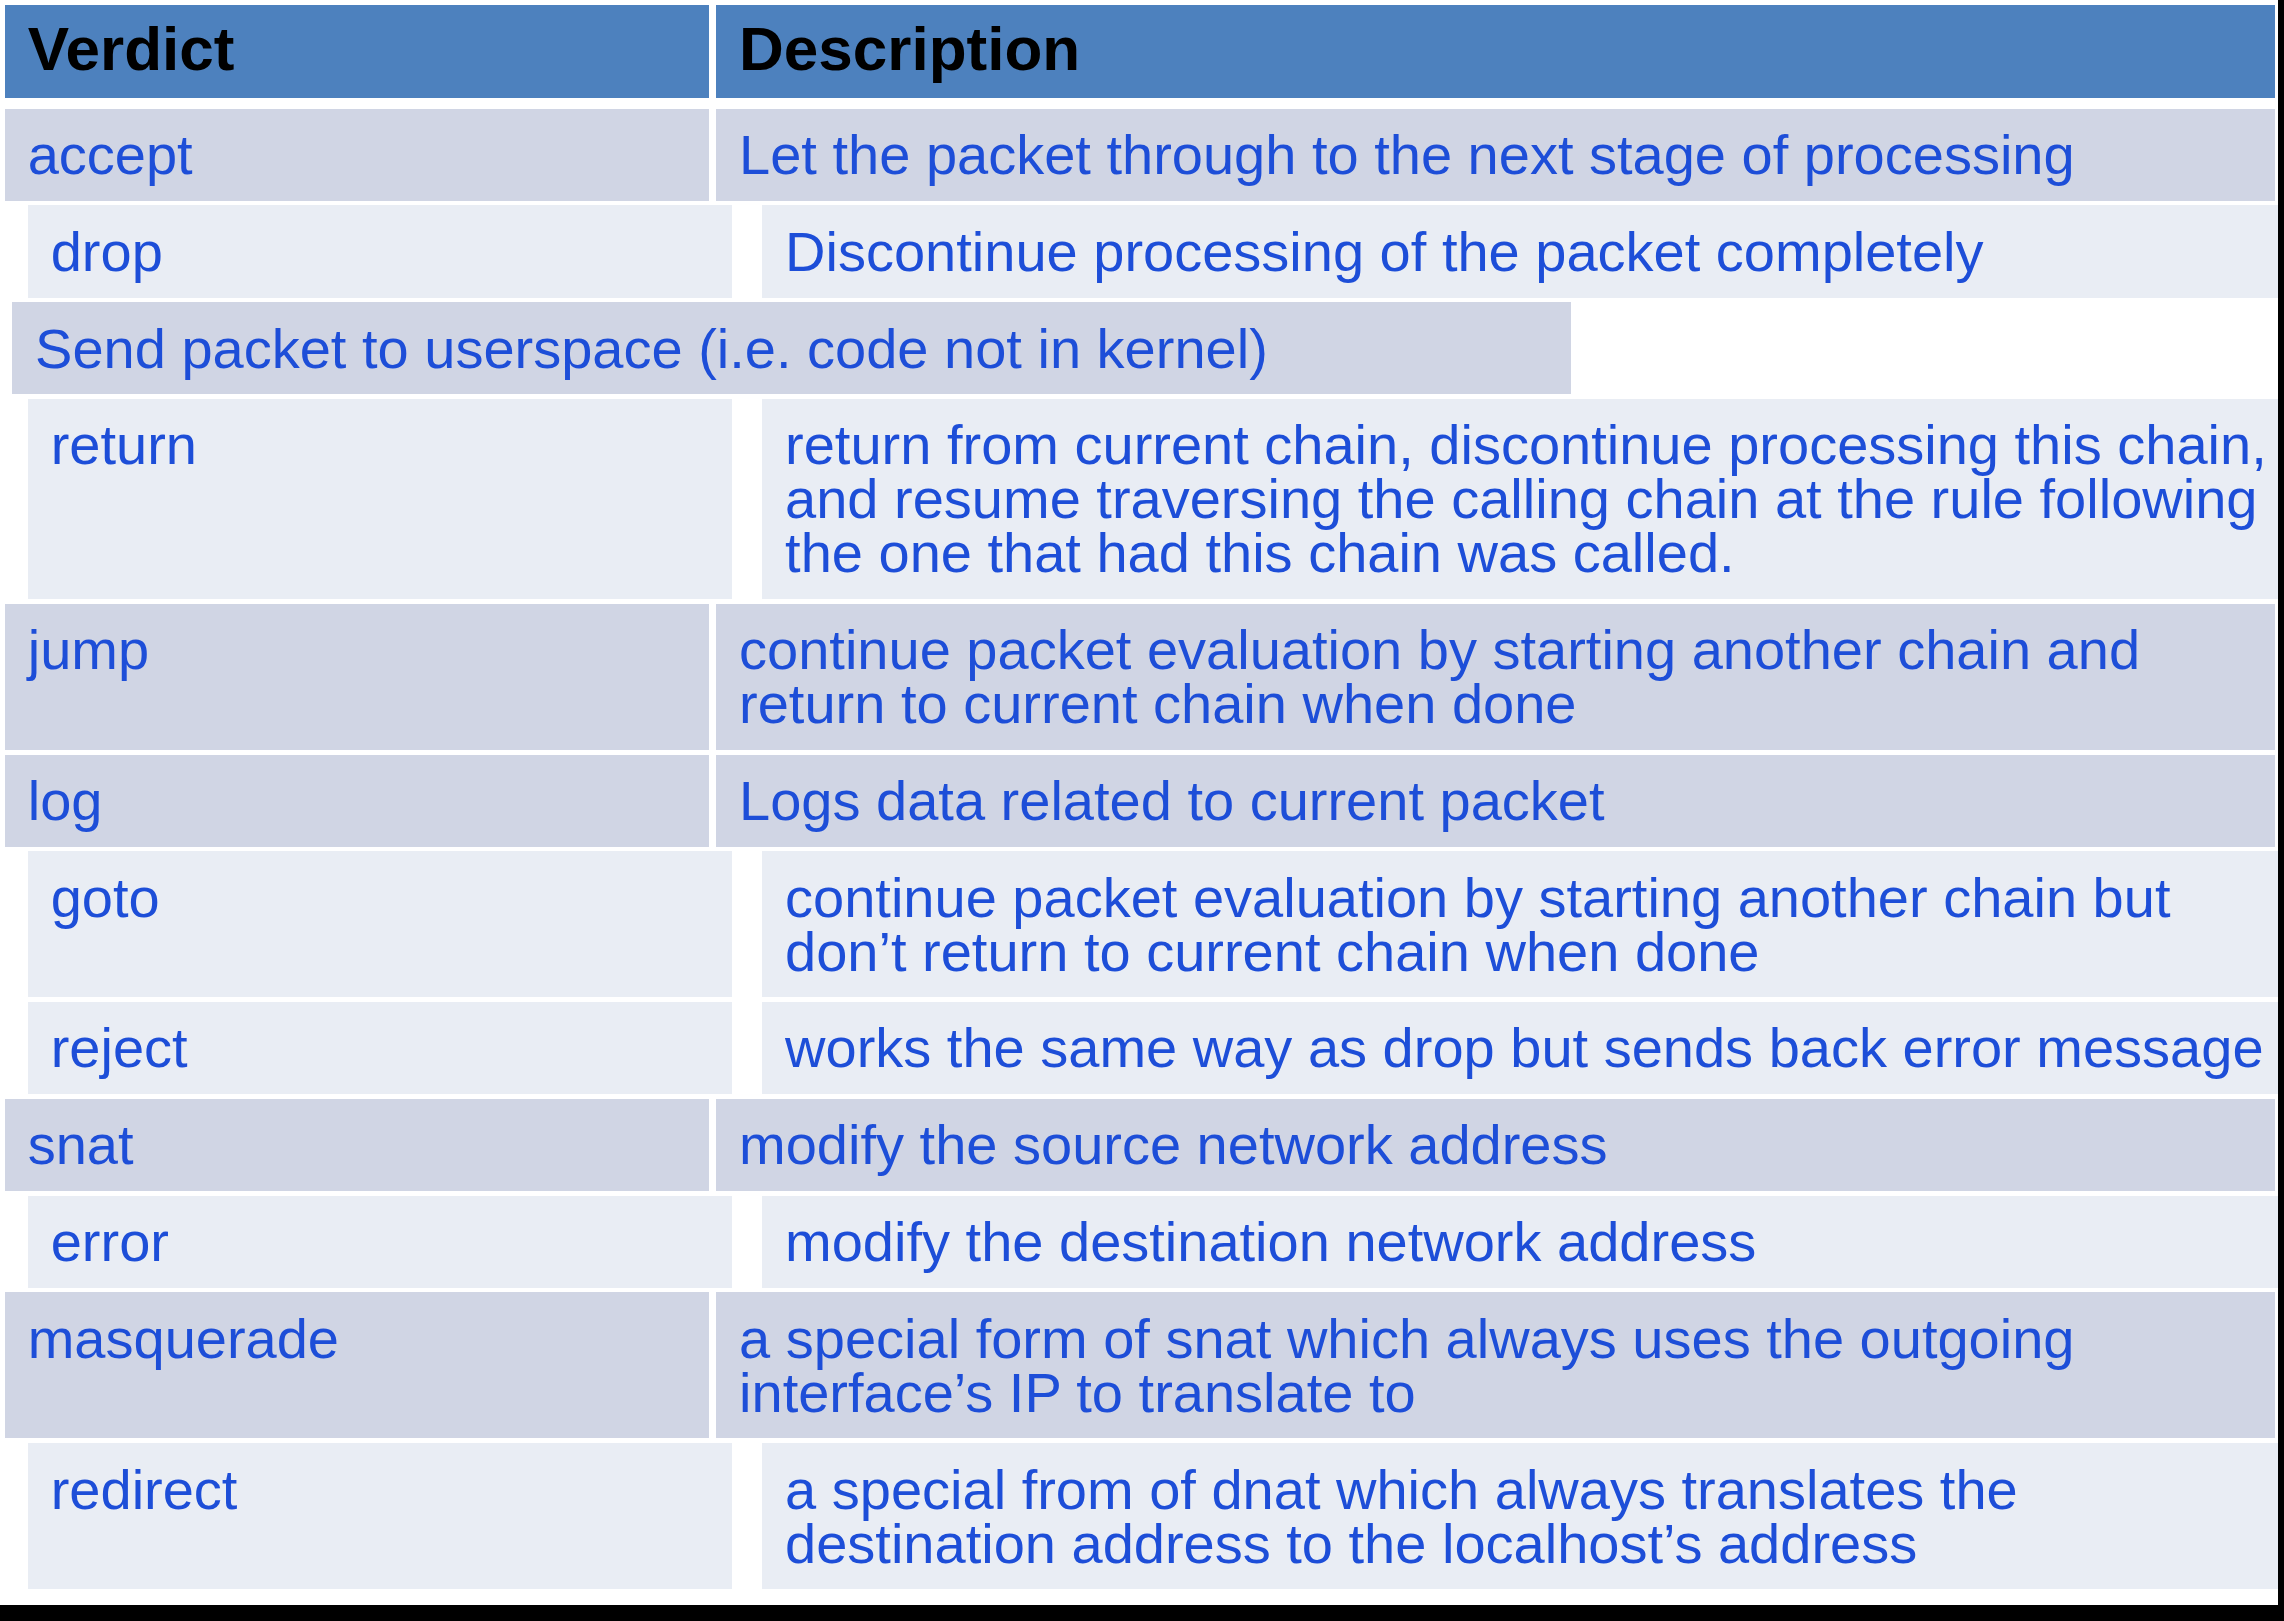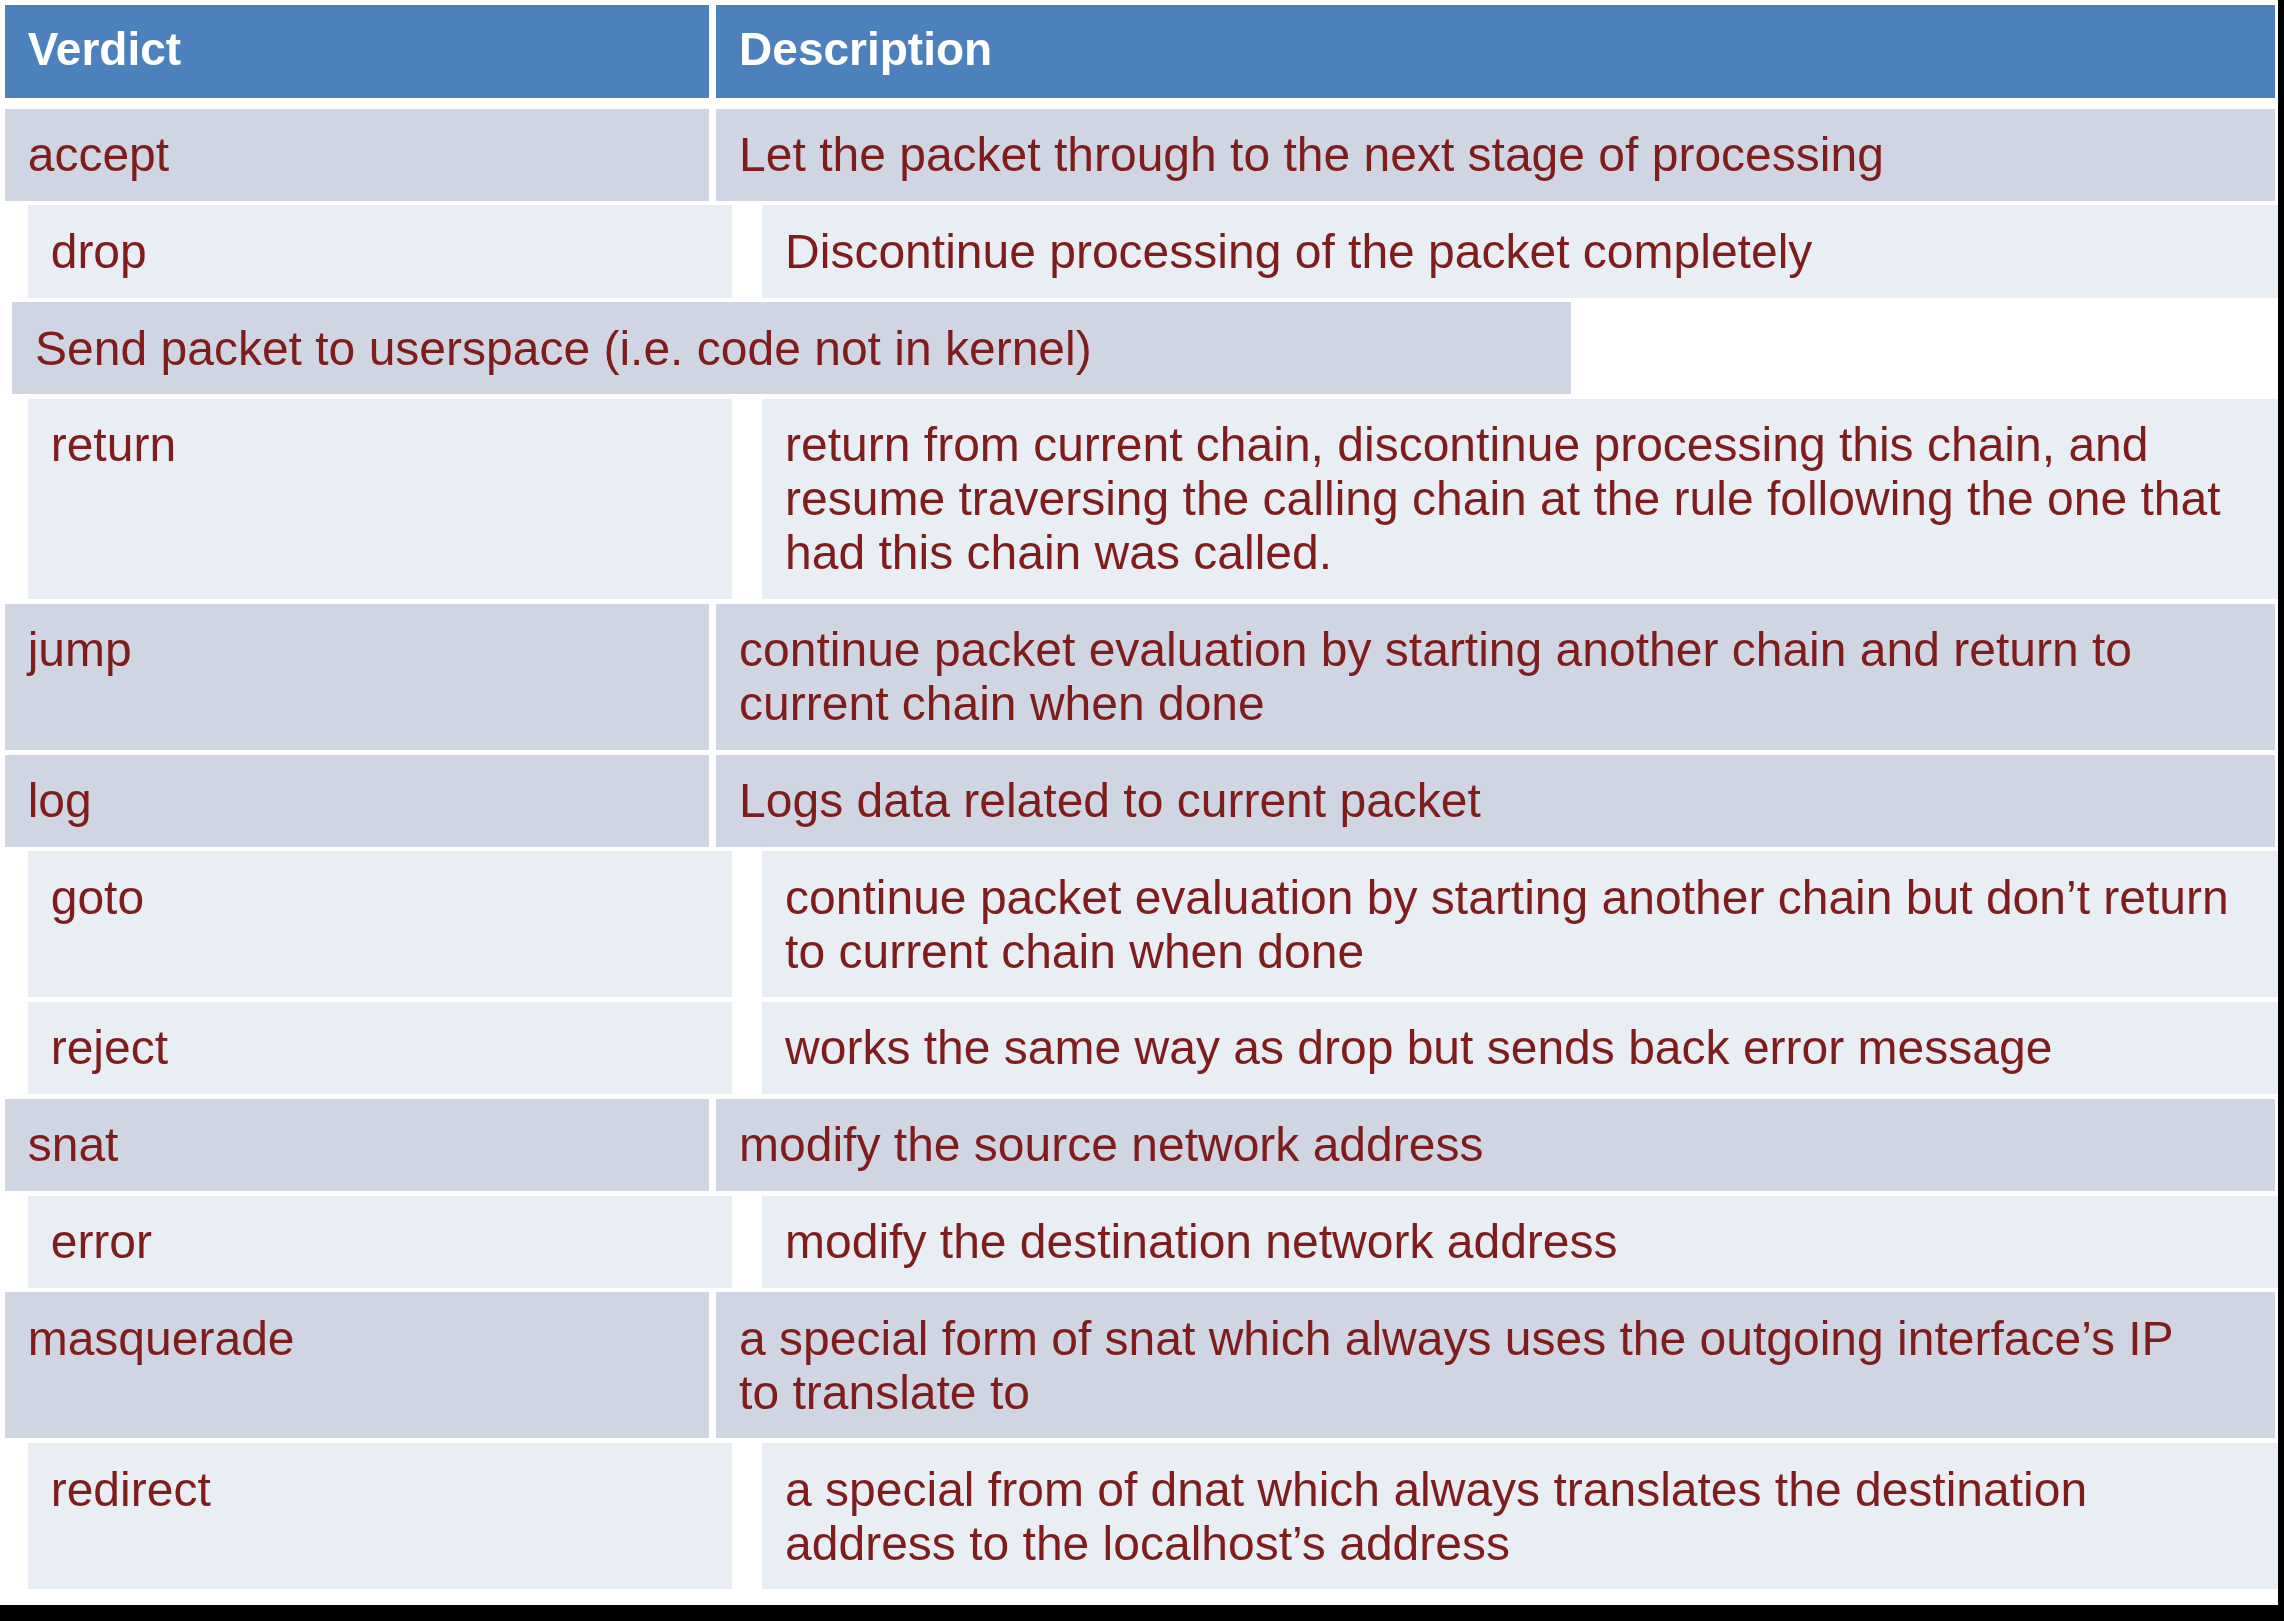--- a/index.html
+++ b/index.html
@@ -24,46 +24,46 @@
   }
   .t-row {
     display: flex;
     margin-bottom: 4.7px;
   }
   .t-row.header-row {
     margin-bottom: 11px;
   }
   .cell {
     box-sizing: border-box;
-    color: #7f1d1d;
-    font-size: 48px;
+    color: #1d4ed8;
+    font-size: 56px;
     line-height: 54px;
   }
   .cell-verdict {
     width: 704px;
     padding: 19.4px 15.6px 18.7px 23px;
   }
   .col-gap {
     width: 7.8px;
     flex: 0 0 7.8px;
   }
   .cell-desc {
     width: 1559px;
     padding: 19.4px 51px 18.7px 22.6px;
   }
   .header-row .cell {
     background: var(--header-bg, #4D81BE);
-    color: #ffffff;
+    color: #000000;
     font-weight: bold;
     height: 93px;
     display: flex;
     align-items: center;
     padding-top: 0;
     padding-bottom: 4px;
-    font-size: 46px;
+    font-size: 62px;
   }
   .band-dark .cell { background: var(--band-dark, #D0D5E4); }
   .band-light .cell { background: var(--band-light, #E9EDF4); margin-left: 23px; }
   .edge-right {
     position: absolute;
     top: 0;
     right: 0;
     width: 6.2px;
     height: 1621px;
     background: #000000;

